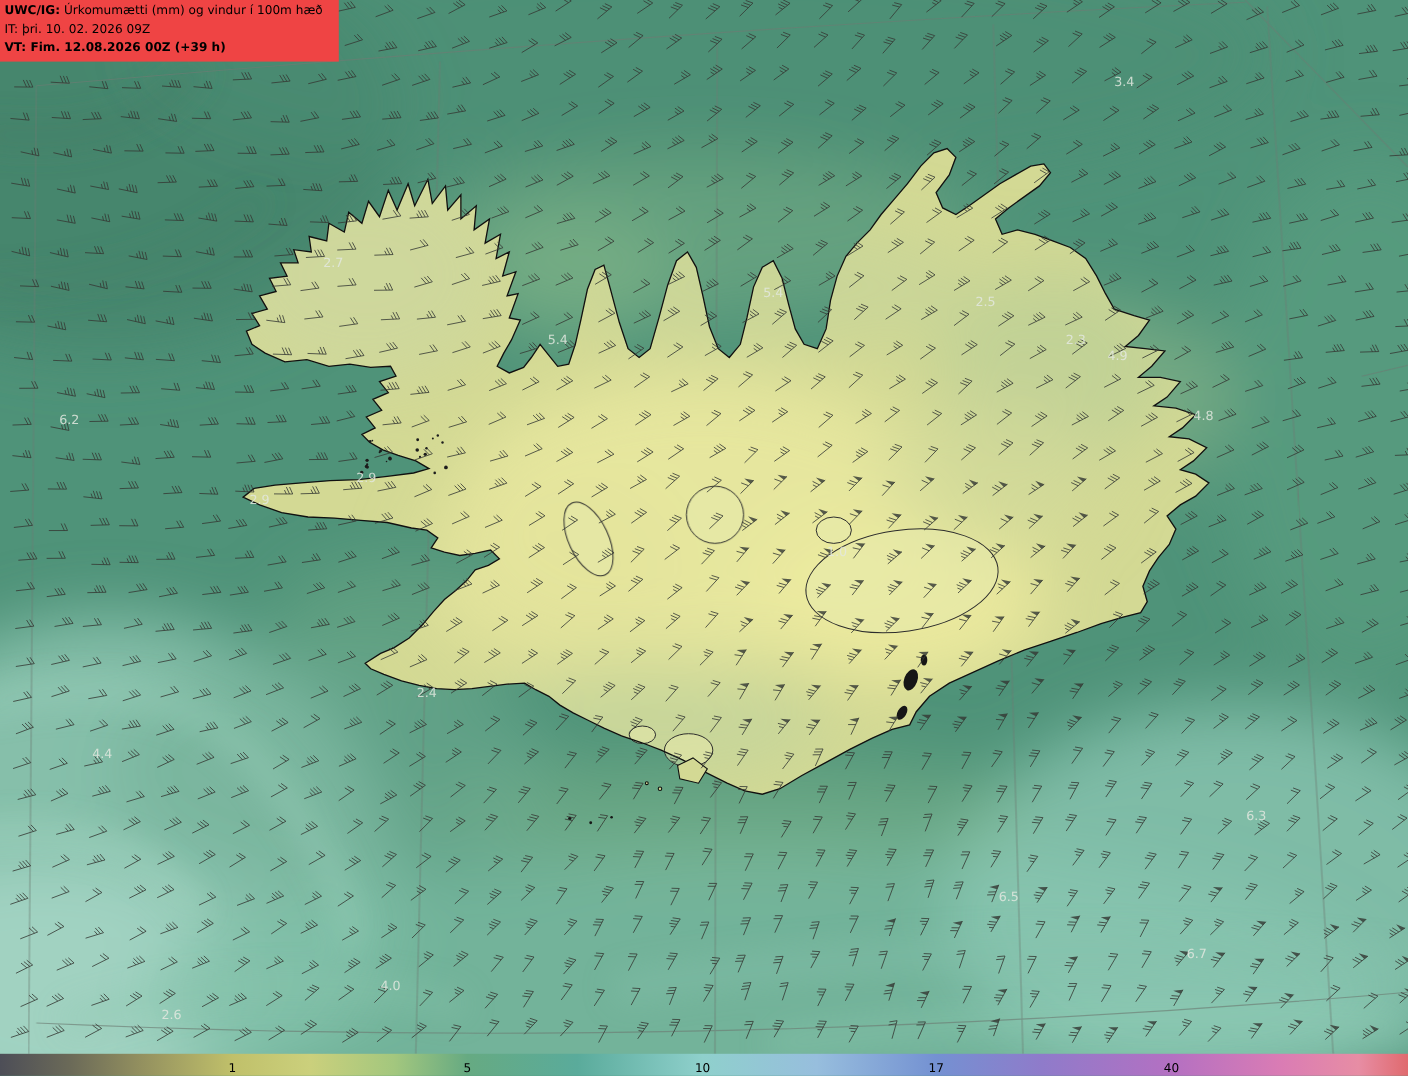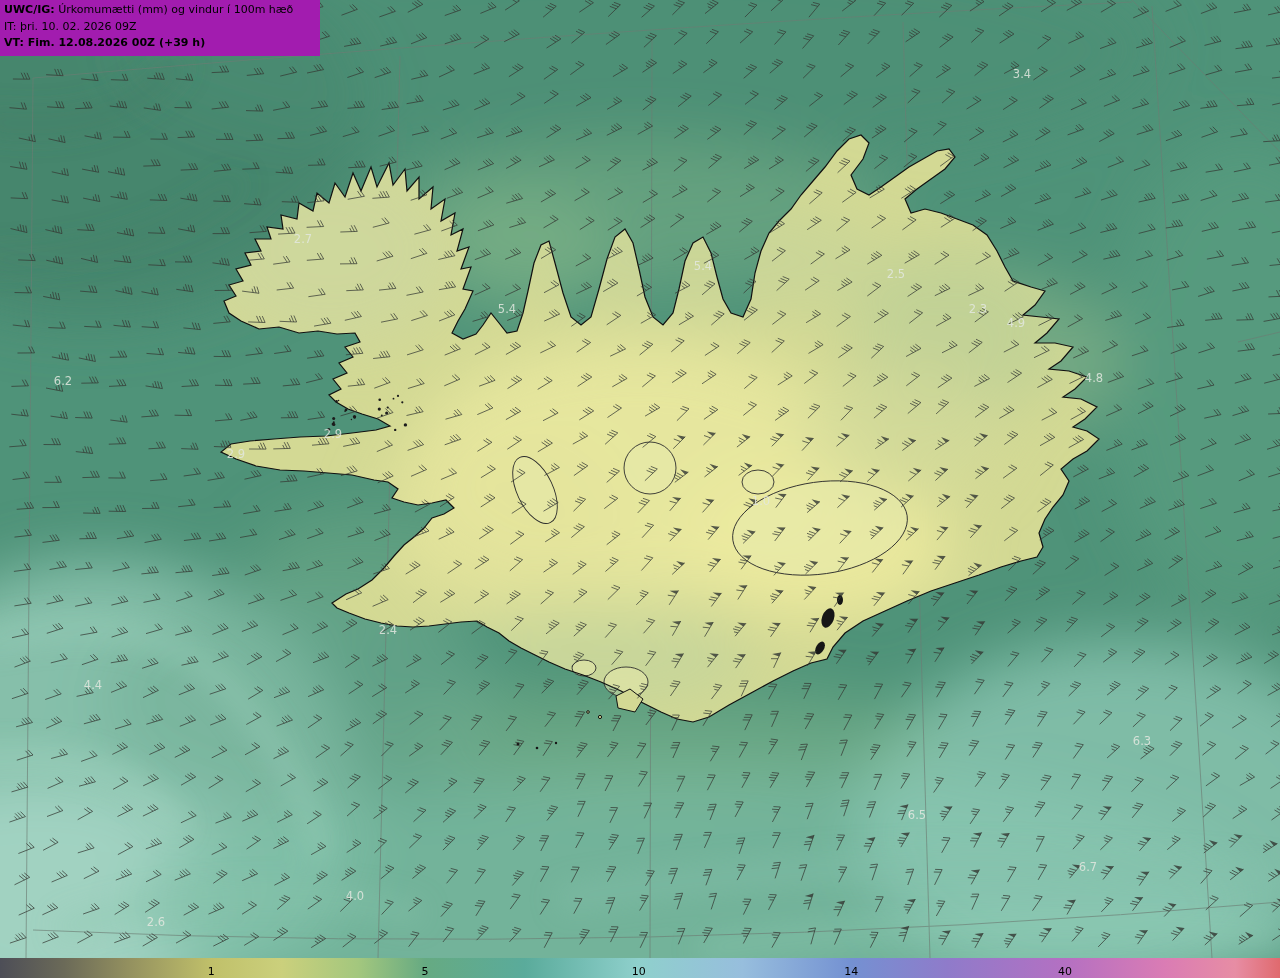--- a/index.html
+++ b/index.html
@@ -5,22 +5,22 @@
   html,body{margin:0;padding:0;}
   body{
     width:1280px;height:978px;position:relative;overflow:hidden;
     font-family:"DejaVu Sans","Liberation Sans",sans-serif;
     background:#4f9379;
   }
   .map-frame{position:absolute;left:0;top:0;width:1280px;height:958px;}
   svg{display:block;}
   .title-box{
     position:absolute;left:0;top:0;z-index:6;
-    background:#a21caf;color:#000;
-    padding:2px 27px 4px 4px;
+    background:#ef4444;color:#000;
+    padding:2px 15px 4px 4px;
     font-size:11px;line-height:1.5;
     min-width:258px;
   }
   .title-box .b{font-weight:bold;}
   .colorbar{
     position:absolute;left:0;top:958px;width:1280px;height:20px;z-index:6;
   }
   .cb-tick{
     position:absolute;bottom:1px;transform:translateX(-50%);
     font-size:11px;color:#000;line-height:1;
@@ -199,16 +199,16 @@
     <span>Úrkomumætti (mm) og vindur í 100m hæð</span>
   </div>
   <div>IT: þri. 10. 02. 2026 09Z</div>
   <div class="b">VT: Fim. 12.08.2026 00Z (+39 h)</div>
 </div>
 
 <div id="colorbar" class="colorbar" style="background: linear-gradient(to right, rgb(77, 78, 87) 0%, rgb(107, 106, 88) 5%, rgb(147, 144, 95) 10%, rgb(192, 192, 106) 16.5%, rgb(203, 208, 124) 22%, rgb(163, 199, 126) 28%, rgb(102, 170, 130) 33.2%, rgb(90, 171, 155) 41%, rgb(143, 208, 204) 49.9%, rgb(151, 190, 221) 58%, rgb(116, 145, 210) 66.5%, rgb(143, 123, 202) 74%, rgb(180, 112, 194) 83.2%, rgb(218, 124, 180) 91%, rgb(231, 141, 164) 96.5%, rgb(224, 106, 110) 100%);">
     <span class="cb-tick" style="left: 16.5%;">1</span>
     <span class="cb-tick" style="left: 33.2%;">5</span>
     <span class="cb-tick" style="left: 49.9%;">10</span>
-    <span class="cb-tick" style="left: 66.5%;">14</span>
+    <span class="cb-tick" style="left: 66.5%;">17</span>
     <span class="cb-tick" style="left: 83.2%;">40</span>
     <span class="cb-tick" style="left: 99.3%; margin-left: 20px;">50</span>
   </div>
 
 </body></html>

